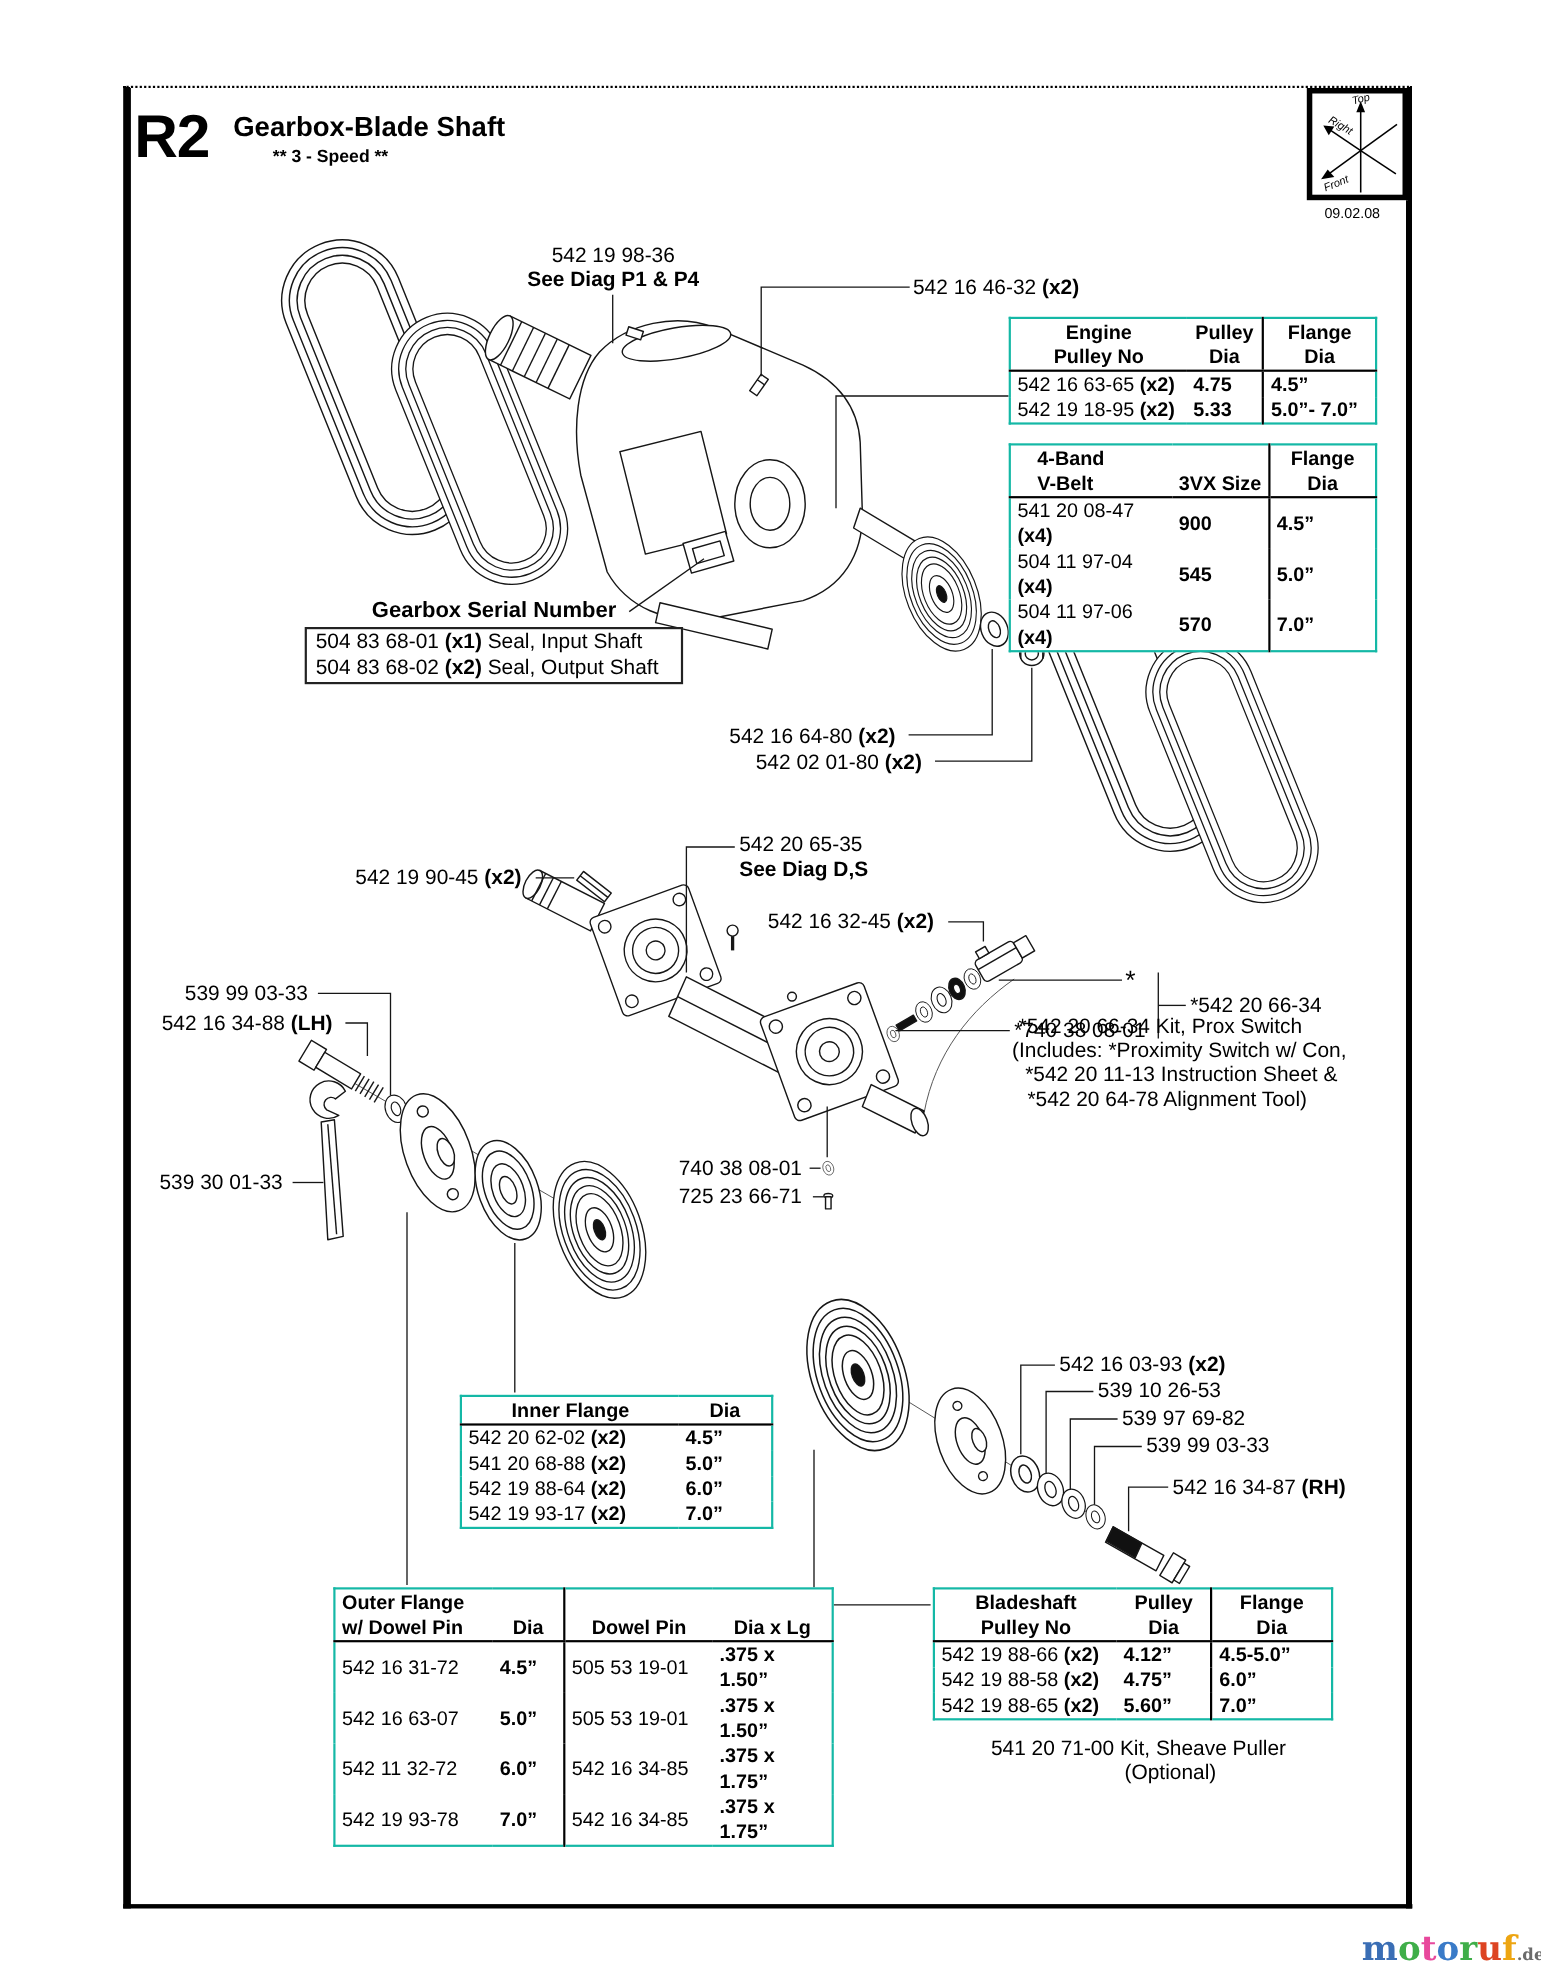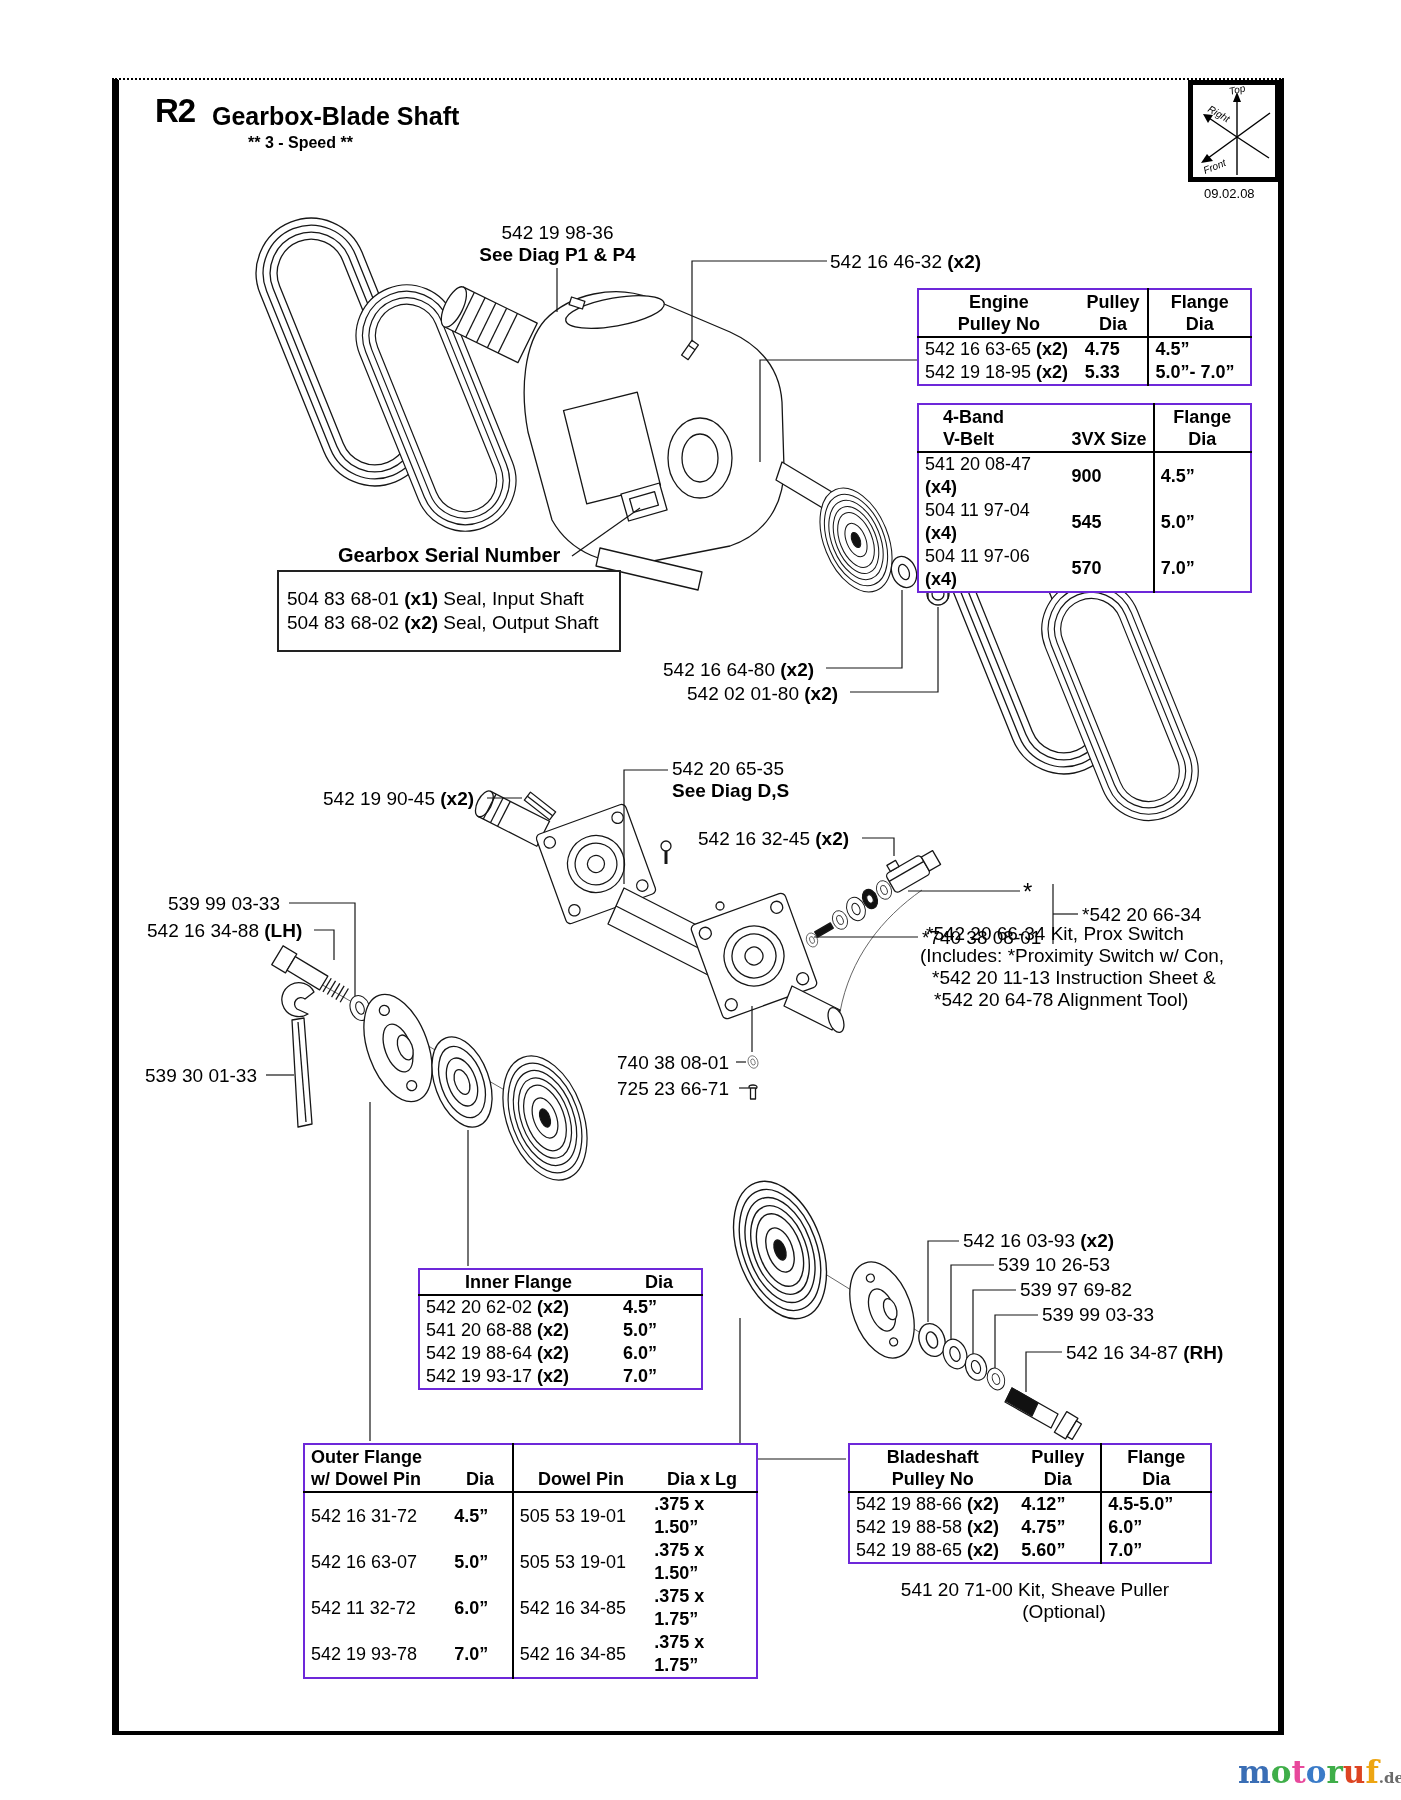--- a/index.html
+++ b/index.html
@@ -11,38 +11,38 @@
     position:absolute;left:112px;top:78px;width:1172px;height:1657px;
     box-sizing:border-box;
     border-left:7px solid #000;border-right:6px solid #000;
     border-top:2px dotted #000;border-bottom:4px solid #000;
   }
   .axes-box{
     position:absolute;left:1188px;top:80px;width:92px;height:102px;
     box-sizing:border-box;border:5px solid #000;background:#fff;
   }
   .date{position:absolute;left:1204px;top:186px;font-size:13px;}
-  .section-id{position:absolute;left:155px;top:92px;font-size:33px;font-weight:bold;letter-spacing:-1px;}
+  .section-id{position:absolute;left:122px;top:92px;font-size:55px;font-weight:bold;letter-spacing:-1px;}
   .doc-title{position:absolute;left:212px;top:102px;font-size:25px;font-weight:bold;}
   .doc-subtitle{position:absolute;left:248px;top:134px;font-size:16px;font-weight:bold;}
   .callout{position:absolute;font-size:19px;white-space:nowrap;z-index:4;}
   .callout.bold, .bold{font-weight:bold;}
   .center{text-align:center;}
   .diagram{position:absolute;left:0;top:0;z-index:2;pointer-events:none;}
   .diagram .part{stroke:#161616;stroke-width:1.3;fill:#fff;stroke-linejoin:round;}
   .diagram .leader{stroke:#161616;stroke-width:1.2;fill:none;}
   .diagram .thin{stroke:#555;stroke-width:0.9;fill:none;}
   .diagram .dark{fill:#111;}
   .sealbox{
     position:absolute;left:277px;top:570px;width:344px;box-sizing:border-box;
-    border:2px solid #222;background:#fff;padding:15px 8px;font-size:19px;line-height:24px;z-index:4;
+    border:2px solid #222;background:#fff;padding:0 8px;font-size:19px;line-height:24px;z-index:4;
   }
   .ptable{
     position:absolute;border-collapse:collapse;background:#fff;font-size:18px;z-index:4;
-    border:2px solid #6d28d9;
+    border:2px solid #14b8a6;
   }
   .ptable th{font-weight:bold;padding:1px 6px;line-height:22px;vertical-align:bottom;}
   .ptable td{padding:0 6px;line-height:23px;}
   .ptable .hr th{border-bottom:2px solid #000;}
   .vdiv{border-left:2px solid #000;}
   .num{font-weight:bold;text-align:left;}
   .part-cell{text-align:left;}
   .note{position:absolute;font-size:19px;line-height:22px;z-index:4;}
   .logo{position:absolute;left:1238px;top:1754px;font-family:"DejaVu Serif",serif;font-weight:bold;font-size:31px;z-index:4;}
   .logo .tld{font-size:15px;color:#6b6b6b;font-weight:bold;}

